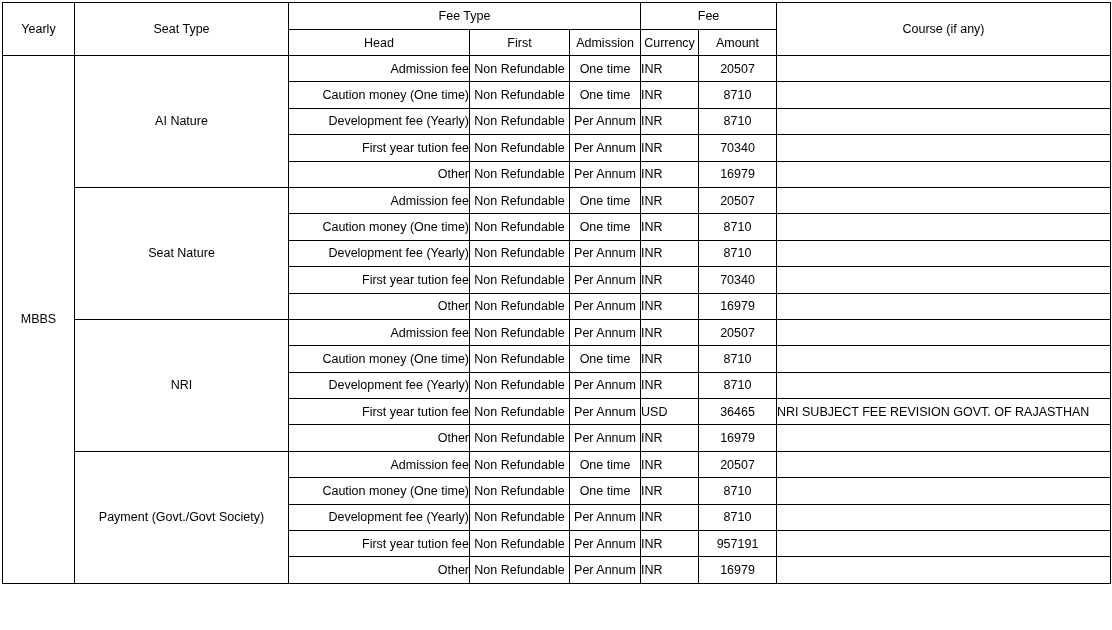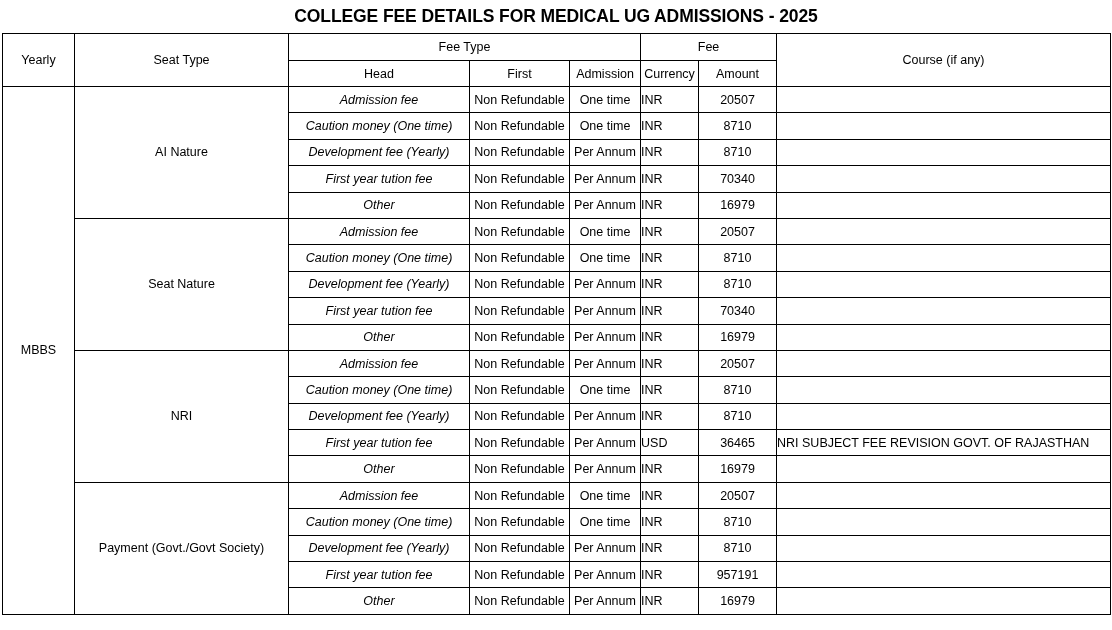--- a/index.html
+++ b/index.html
@@ -101,25 +101,24 @@
     padding-top: 5px;
   }
   td.seat-cell {
     text-align: center;
     vertical-align: top;
     font-size: 13px;
     padding-top: 4px;
     white-space: nowrap;
   }
   td.head-cell {
-    text-align: center;
+    text-align: right;
     padding-left: 5px;
     font-size: 12.5px;
     white-space: nowrap;
-    font-style: italic;
   }
   td.type-cell {
     text-align: center;
     font-size: 12.5px;
     white-space: nowrap;
   }
   td.freq-cell {
     text-align: center;
     font-size: 12.5px;
     white-space: nowrap;
@@ -150,21 +149,20 @@
   col.c-freq     { width: 71px; }
   col.c-curr     { width: 58px; }
   col.c-amt      { width: 78px; }
   col.c-remark   { width: 334px; }
 </style>
 </head>
 <body>
 
 <div class="page">
 
-  <div class="doc-title">COLLEGE FEE DETAILS FOR MEDICAL UG ADMISSIONS - 2025</div>
 
 
   <table class="fee-table">
     <colgroup>
       <col class="c-course">
         <col class="c-seat">
         <col class="c-head">
         <col class="c-type">
       <col class="c-freq">
         <col class="c-curr">

